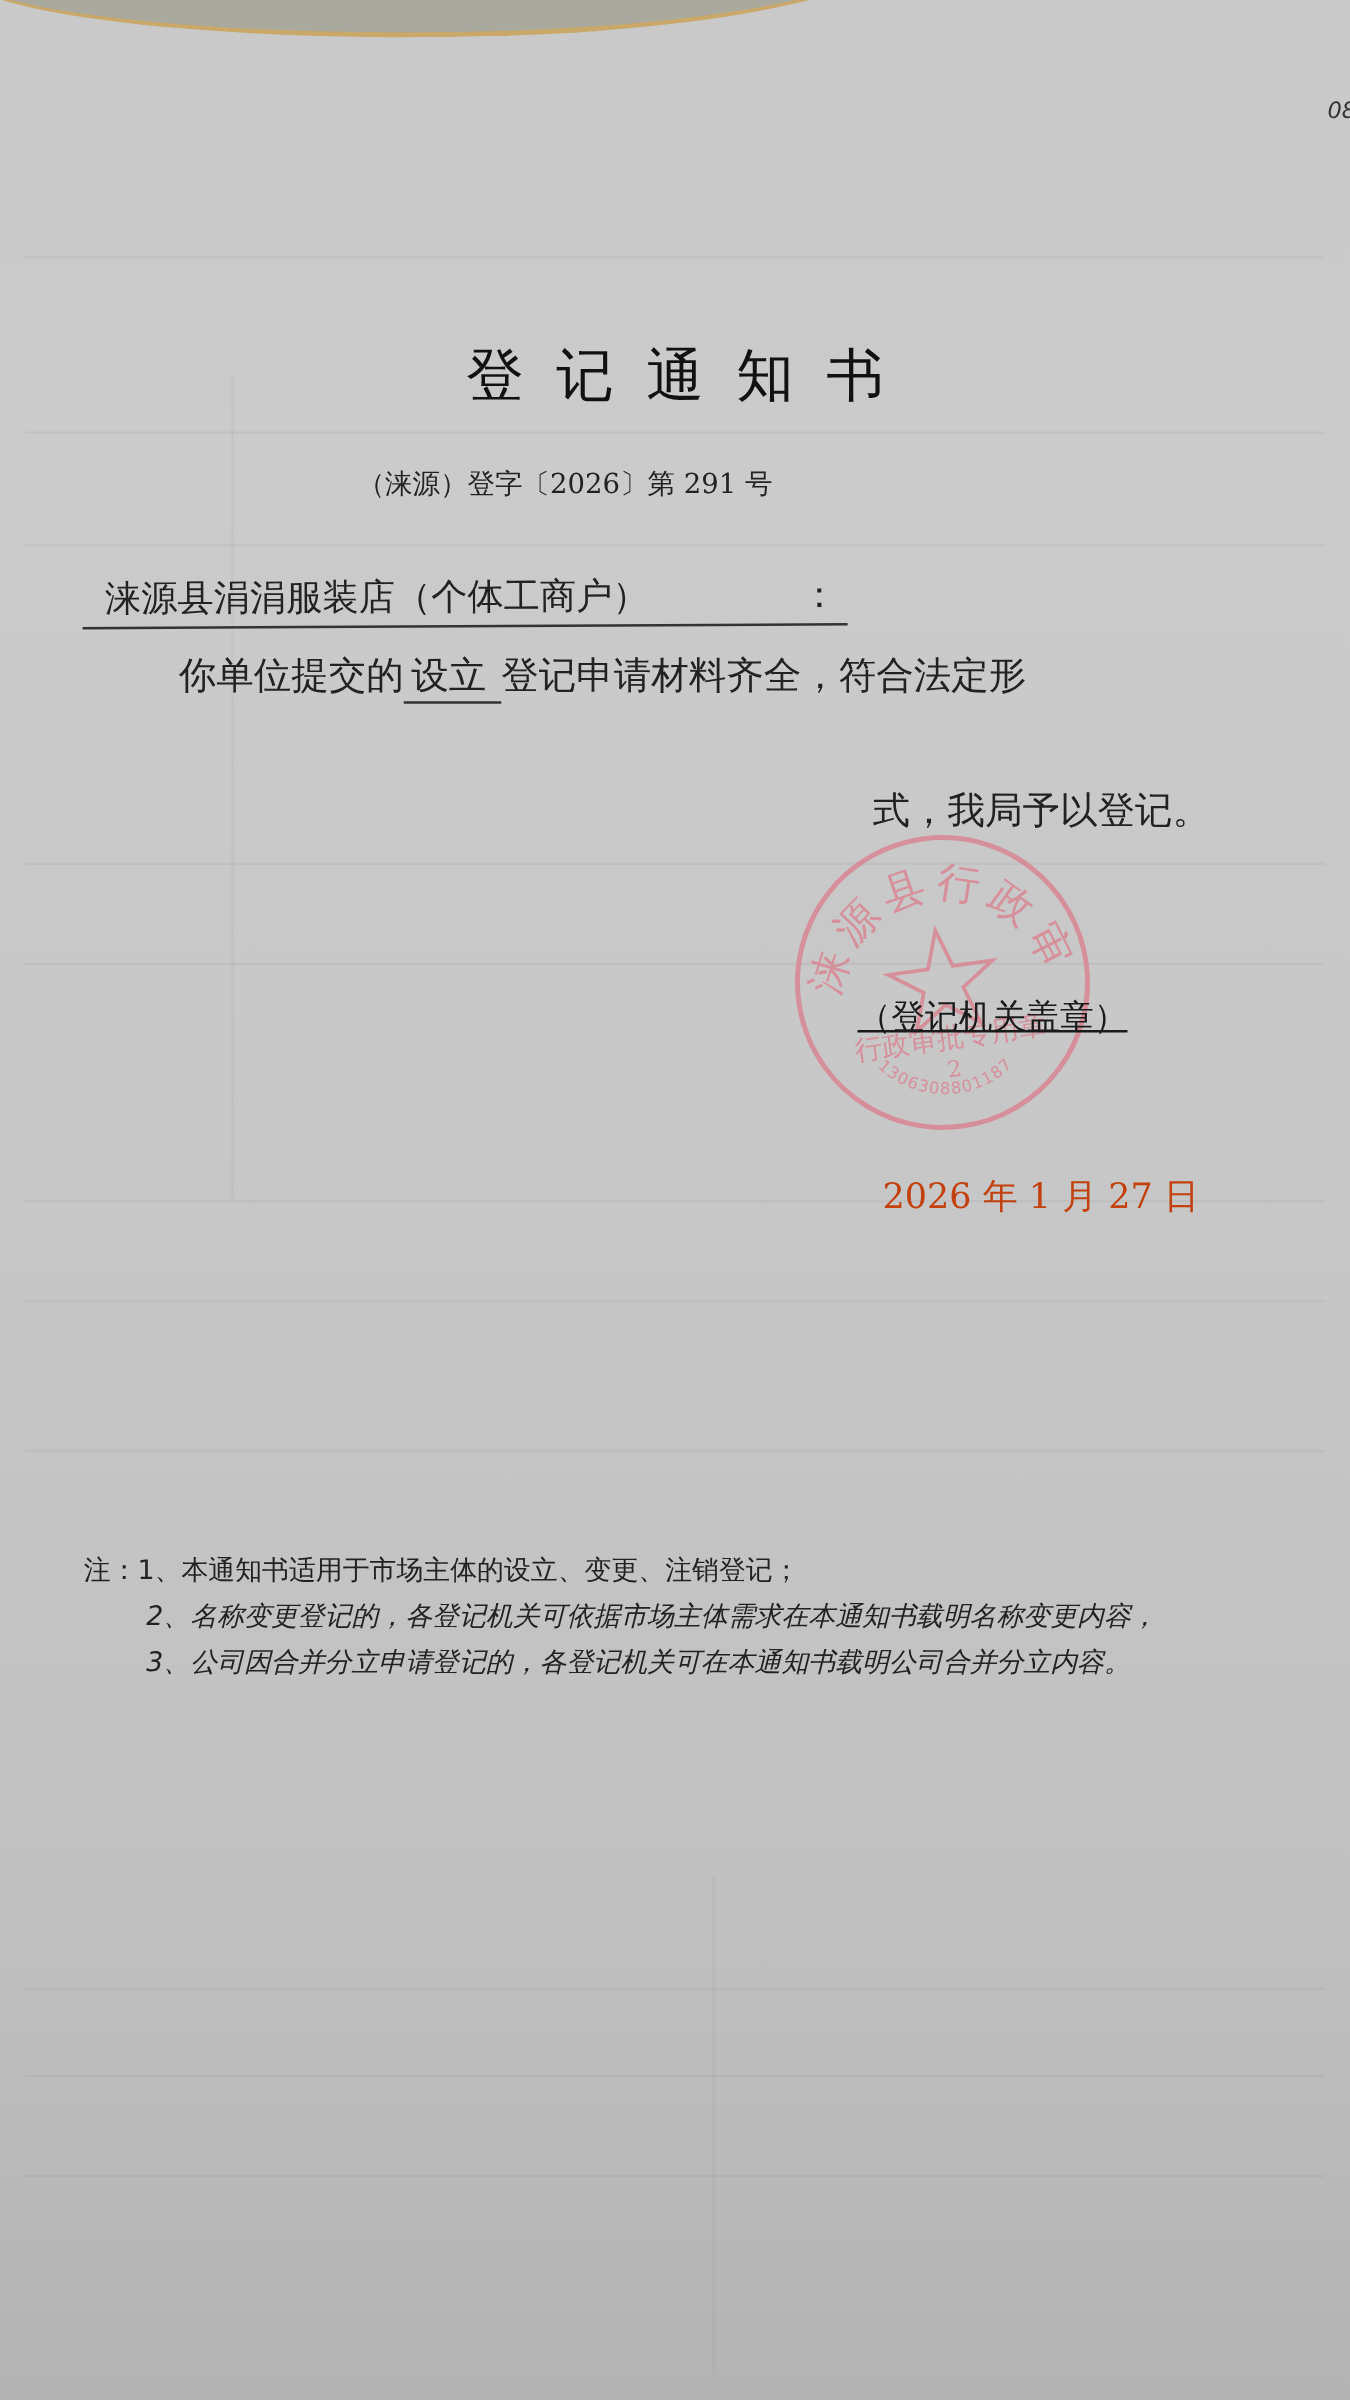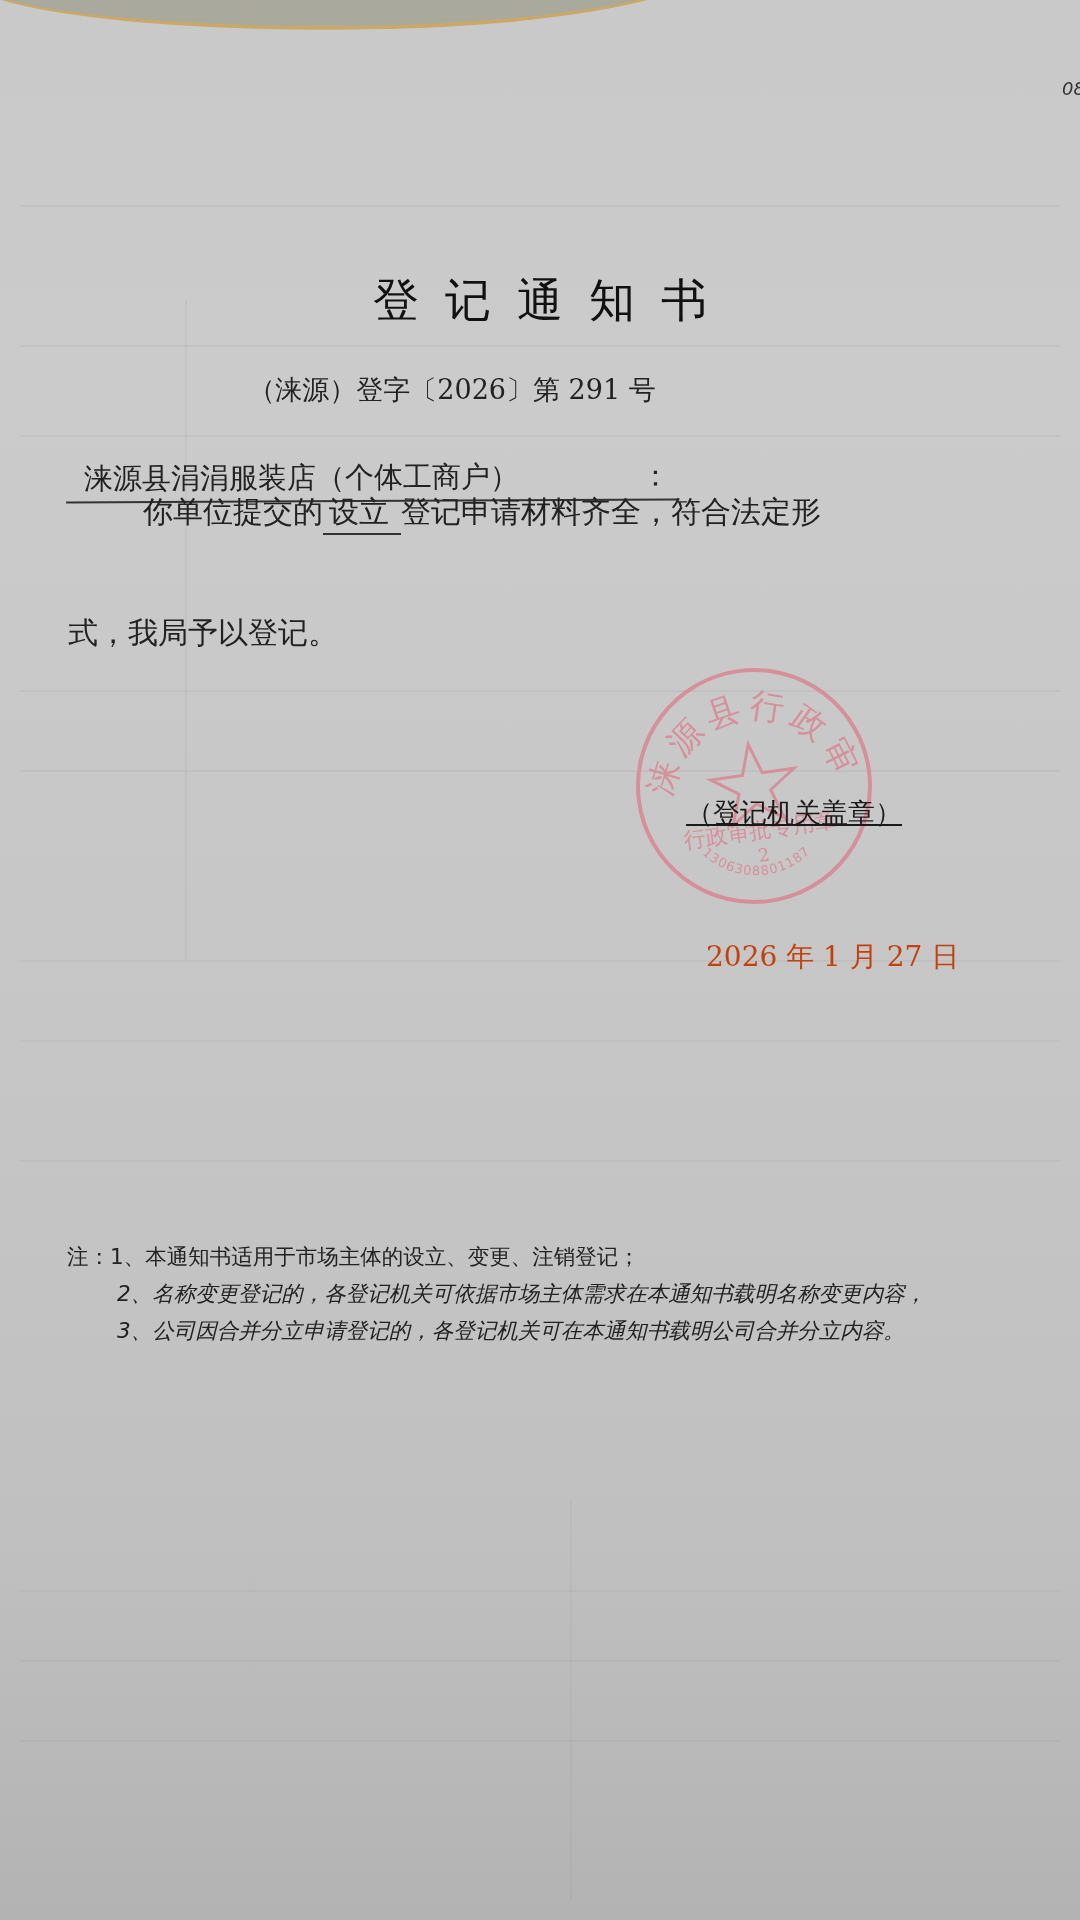--- a/index.html
+++ b/index.html
@@ -21,35 +21,35 @@
     }
     .bleed { position: absolute; background: rgba(0,0,0,0.035); height: 2px; }
     .bleed-v { position: absolute; background: rgba(0,0,0,0.03); width: 2px; }
     .title {
       position: absolute; top: 270px; left: 0; width: 1080px; text-align: center;
       font-family: "DejaVu Sans", sans-serif; font-size: 46px; letter-spacing: 26px;
       padding-left: 26px; box-sizing: border-box; color: #111;
     }
     .docnum {
       position: absolute; top: 372px; left: 0; width: 904px; text-align: center;
-      font-size: 27px; color: #222;
+      font-size: 22px; color: #222;
     }
     .addressee {
       position: absolute; top: 458px; left: 66px; width: 612px;
       font-family: "DejaVu Sans", sans-serif; font-size: 29px; color: #222;
       border-bottom: 2px solid #333; padding-left: 18px; padding-bottom: 2px; box-sizing: border-box;
       transform: rotate(-0.3deg);
     }
     .addressee .colon { position: absolute; right: 8px; }
     .para {
       position: absolute; left: 68px; width: 900px;
       font-family: "DejaVu Sans", sans-serif; font-size: 30px; color: #222;
     }
-    .para.l1 { top: 492px; left: 143px; }
-    .para.l2 { top: 613px; }
+    .para.l1 { top: 520px; left: 143px; }
+    .para.l2 { top: 628px; text-align: right; }
     .fill { display: inline-block; border-bottom: 2px solid #333; padding: 0 12px 0 6px; }
     .stamp {
       position: absolute; left: 636px; top: 668px; width: 236px; height: 236px;
       border: 4px solid #d88a96; border-radius: 50%; box-sizing: border-box; opacity: 0.9;
       transform: rotate(-8deg);
     }
     .stamp-svg { position: absolute; left: 0; top: 0; }
     .seal-label {
       position: absolute; left: 686px; top: 795px; font-family: "DejaVu Sans", sans-serif;
       font-size: 27px; color: #1a1a1a; text-decoration: underline;

